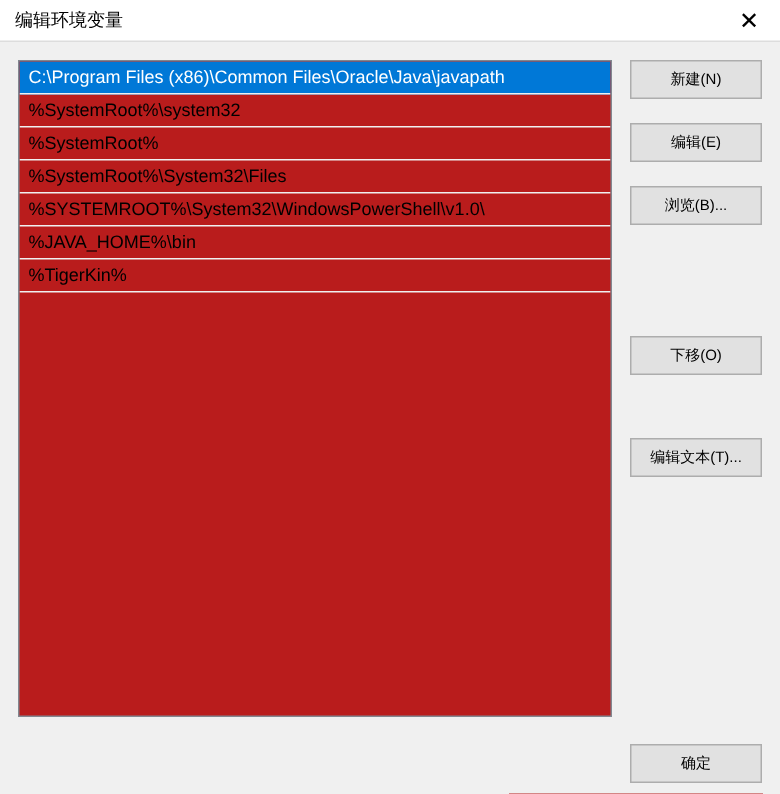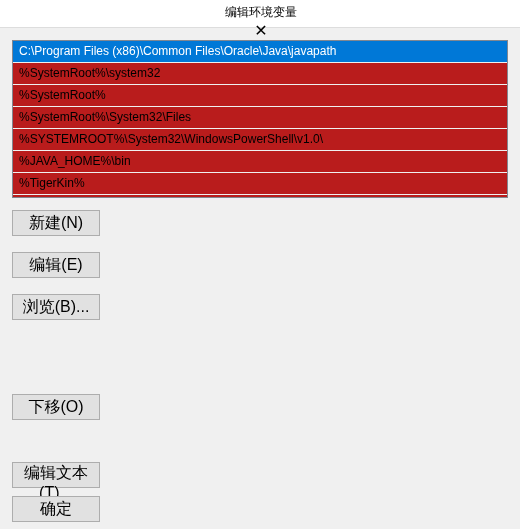--- a/index.html
+++ b/index.html
@@ -1,19 +1,18 @@
 <!DOCTYPE html>
 <html><head>
   <meta charset="utf-8">
   <style>
     * {
       box-sizing: border-box;
       margin: 0;
       padding: 0;
-      flex-direction: column;
     }
     body {
       font-family: "Microsoft YaHei", "Segoe UI", sans-serif;
       font-size: 12px;
       background: #f0f0f0;
       width: 520px;
       height: 529px;
       overflow: hidden;
     }
     .titlebar {
@@ -67,34 +66,35 @@
       flex-direction: column;
       gap: 0;
       width: 88px;
     }
     .btn {
       width: 88px;
       height: 26px;
       background: #e1e1e1;
       border: 1px solid #adadad;
       font-family: inherit;
-      font-size: 16px;
+      font-size: 10px;
       color: #000;
       cursor: pointer;
       text-align: center;
       padding: 0;
     }
     .spacer-sm {
       height: 16px;
     }
     .spacer-lg {
       height: 42px;
     }
     .footer {
       display: flex;
+      justify-content: flex-end;
       gap: 0;
       padding: 8px 12px;
     }
     .footer .btn {
       width: 88px;
     }
   </style>
 </head>
 <body>
 

